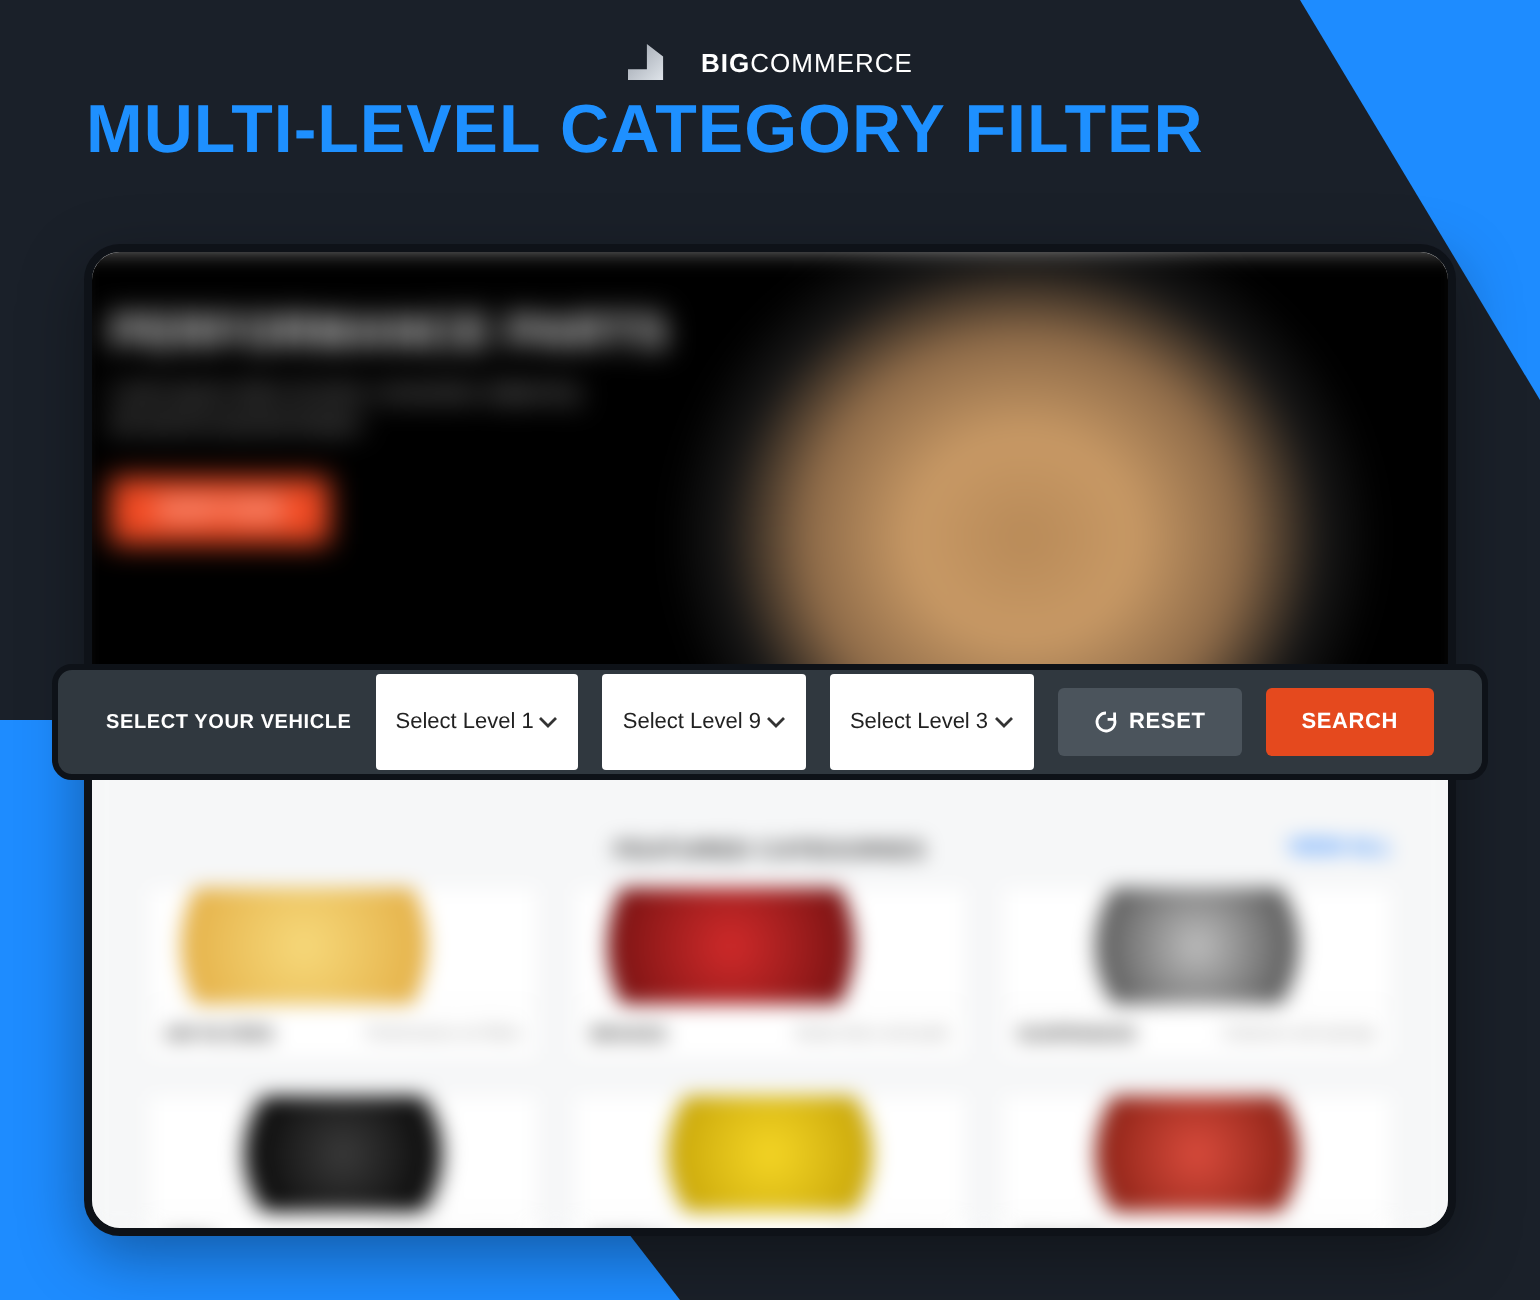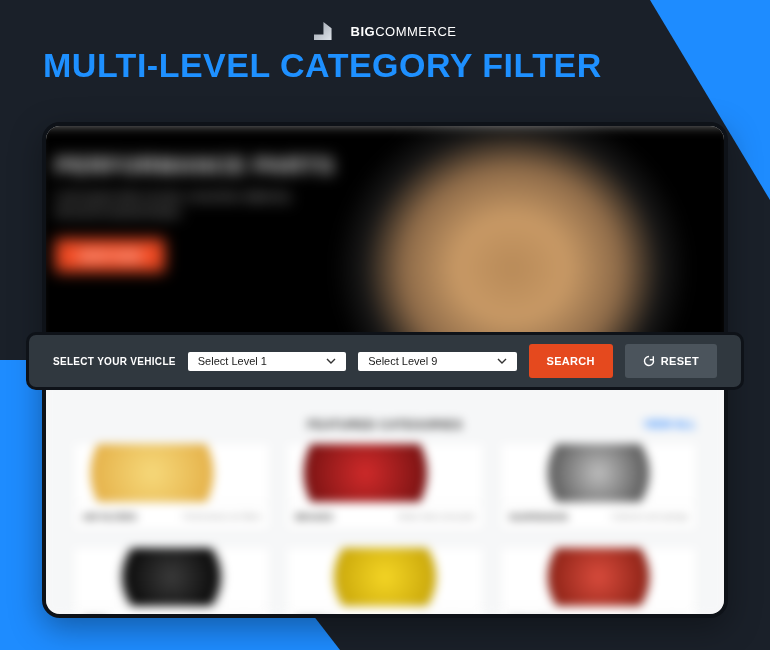--- a/index.html
+++ b/index.html
@@ -97,21 +97,21 @@
     border-radius: 10px;
     display: flex; align-items: center;
     padding: 0 24px; gap: 12px;
     z-index: 5;
   }
   .filter-label {
     color: #fff; font-size: 10px; font-weight: 800; letter-spacing: 0.3px;
     white-space: nowrap;
   }
   .select {
-    flex: 1; height: 19px; background: #fff; border-radius: 2px;
+    flex: 1; height: 48px; background: #fff; border-radius: 2px;
     display: flex; align-items: center; justify-content: space-between;
     padding: 0 10px; font-size: 11px; color: #222; cursor: pointer;
   }
   .chev { width: 10px; height: 10px; }
   .chev svg { width: 10px; height: 10px; display:block; }
   .btn {
     height: 34px; border: none; border-radius: 3px;
     font-size: 11px; font-weight: 800; letter-spacing: 0.3px;
     padding: 0 18px; cursor: pointer; color: #fff;
     display: flex; align-items: center; gap: 6px;
@@ -241,25 +241,33 @@
 
   <div class="select">
     <span>Select Level 9</span>
     <span class="chev">
       <svg viewBox="0 0 10 10">
           <path d="M1 3 L5 7 L9 3" fill="none" stroke="#333" stroke-width="1.4"></path>
         </svg>
     </span>
   </div>
 
-
-  <button class="btn btn-search">SEARCH</button>
+  <div class="select">
+    <span>Select Level 3</span>
+    <span class="chev">
+      <svg viewBox="0 0 10 10">
+          <path d="M1 3 L5 7 L9 3" fill="none" stroke="#333" stroke-width="1.4"></path>
+        </svg>
+    </span>
+  </div>
 
   <button class="btn btn-reset">
     <span class="reset-ico">
       <svg viewBox="0 0 12 12">
           <path d="M6 1.5a4.5 4.5 0 1 0 4.3 3.2" fill="none" stroke="#fff" stroke-width="1.4"></path>
           <path d="M10.3 1.2 L10.3 4.7 L6.8 4.7" fill="none" stroke="#fff" stroke-width="1.4"></path>
         </svg>
     </span>
     <span>RESET</span>
   </button>
+
+  <button class="btn btn-search">SEARCH</button>
 </div>
 
 </body></html>

